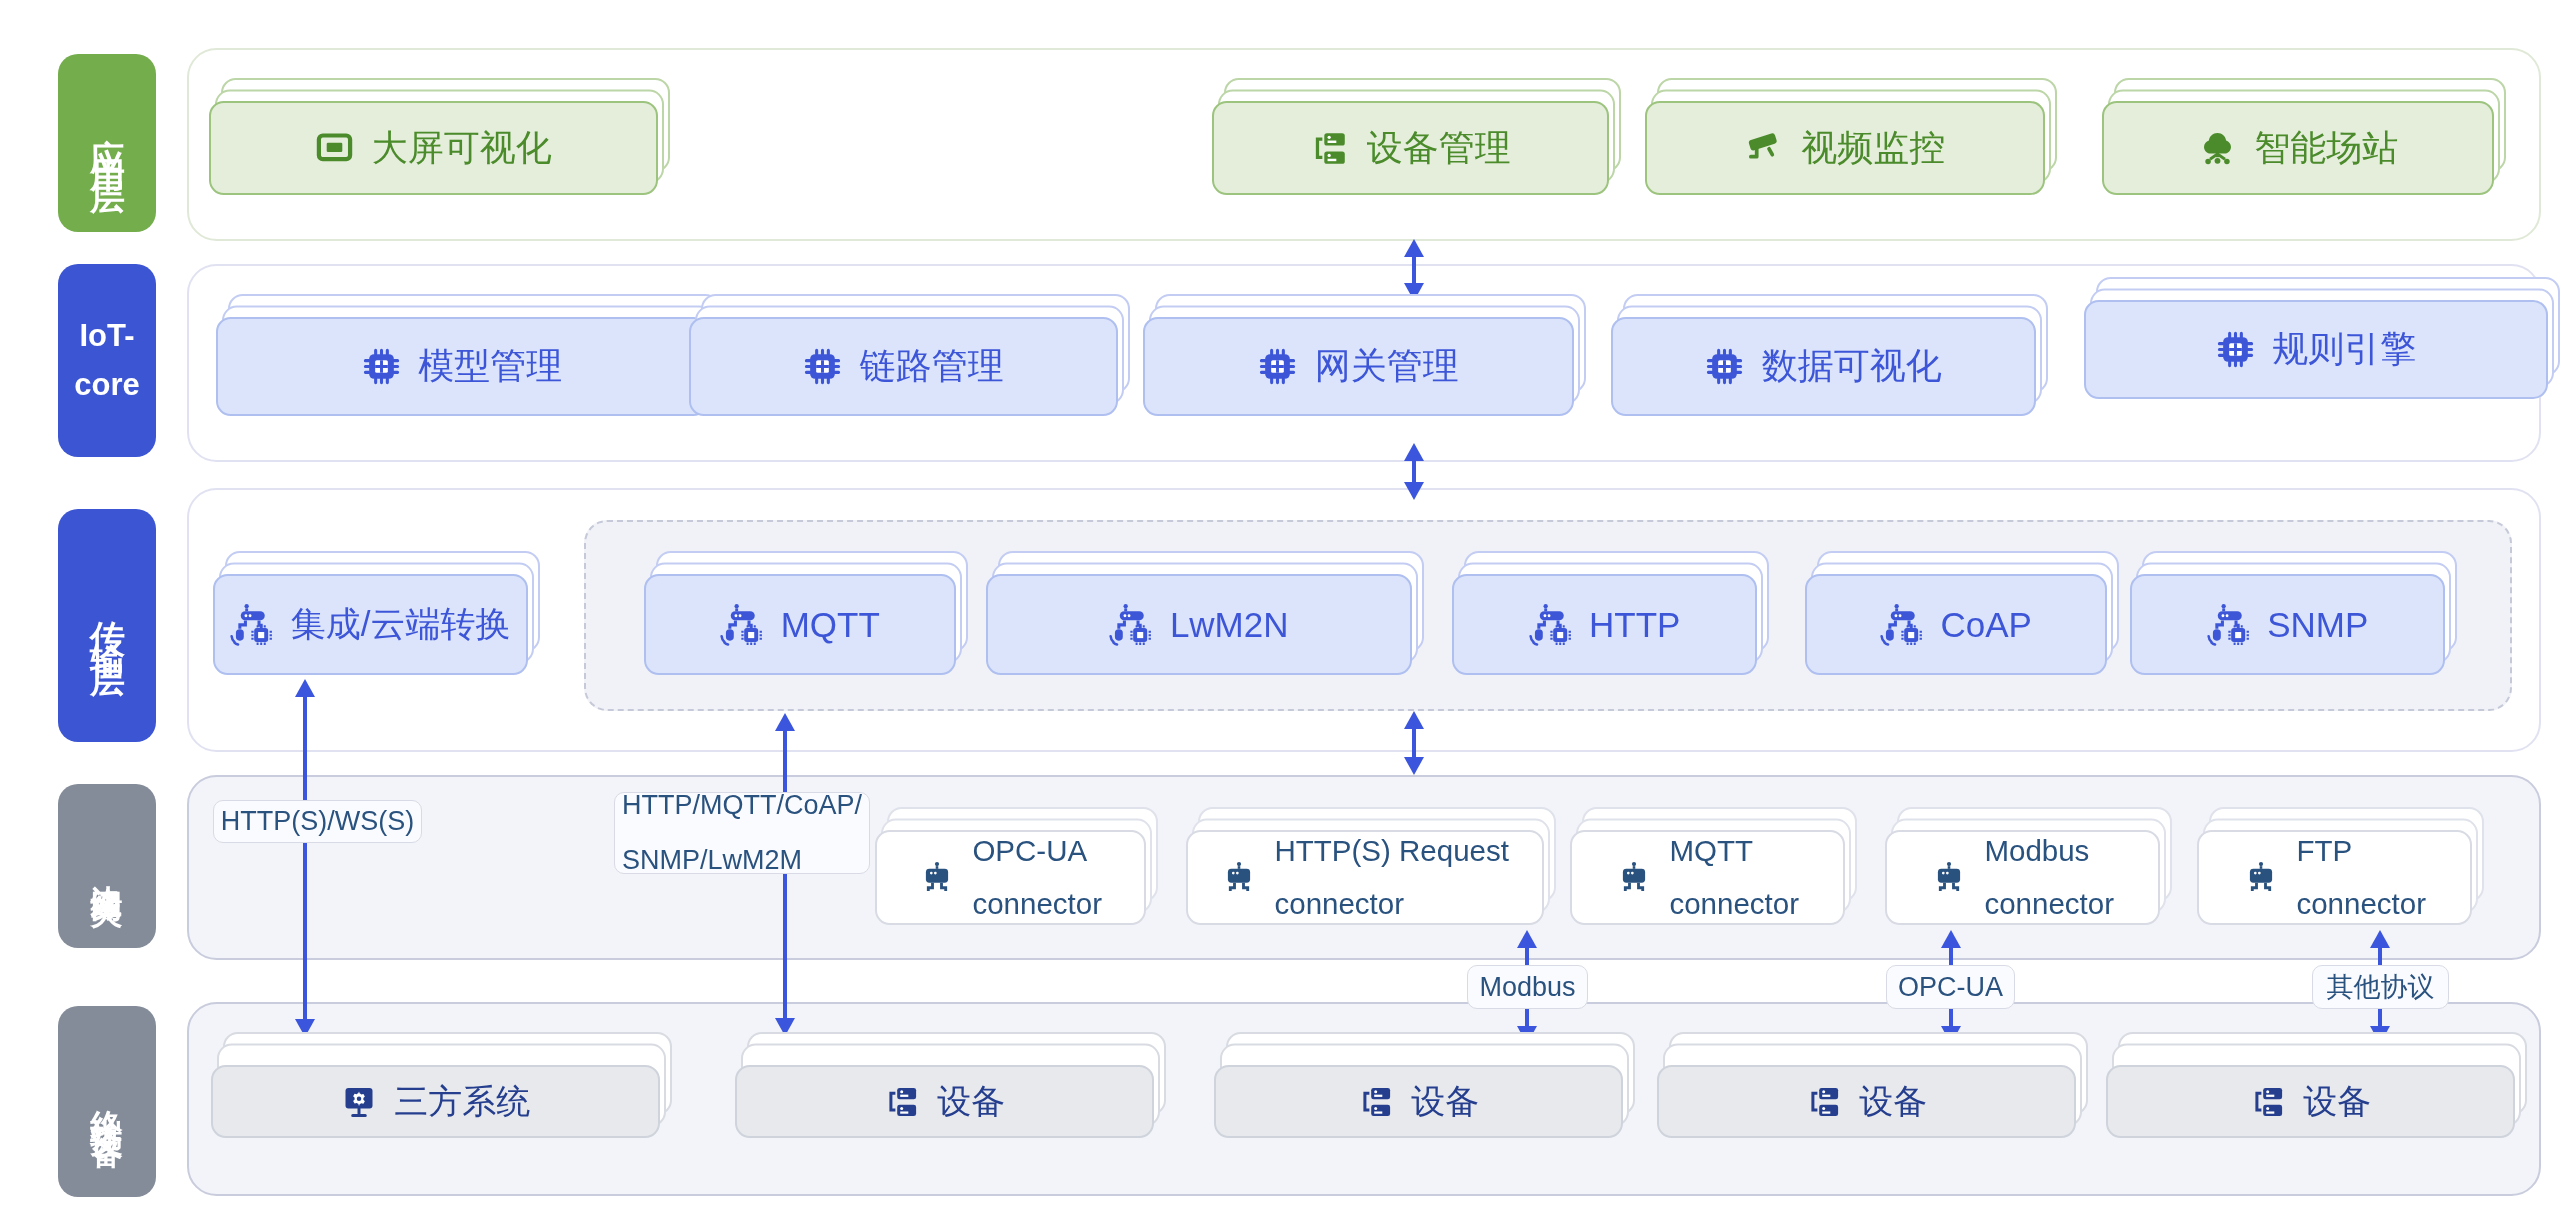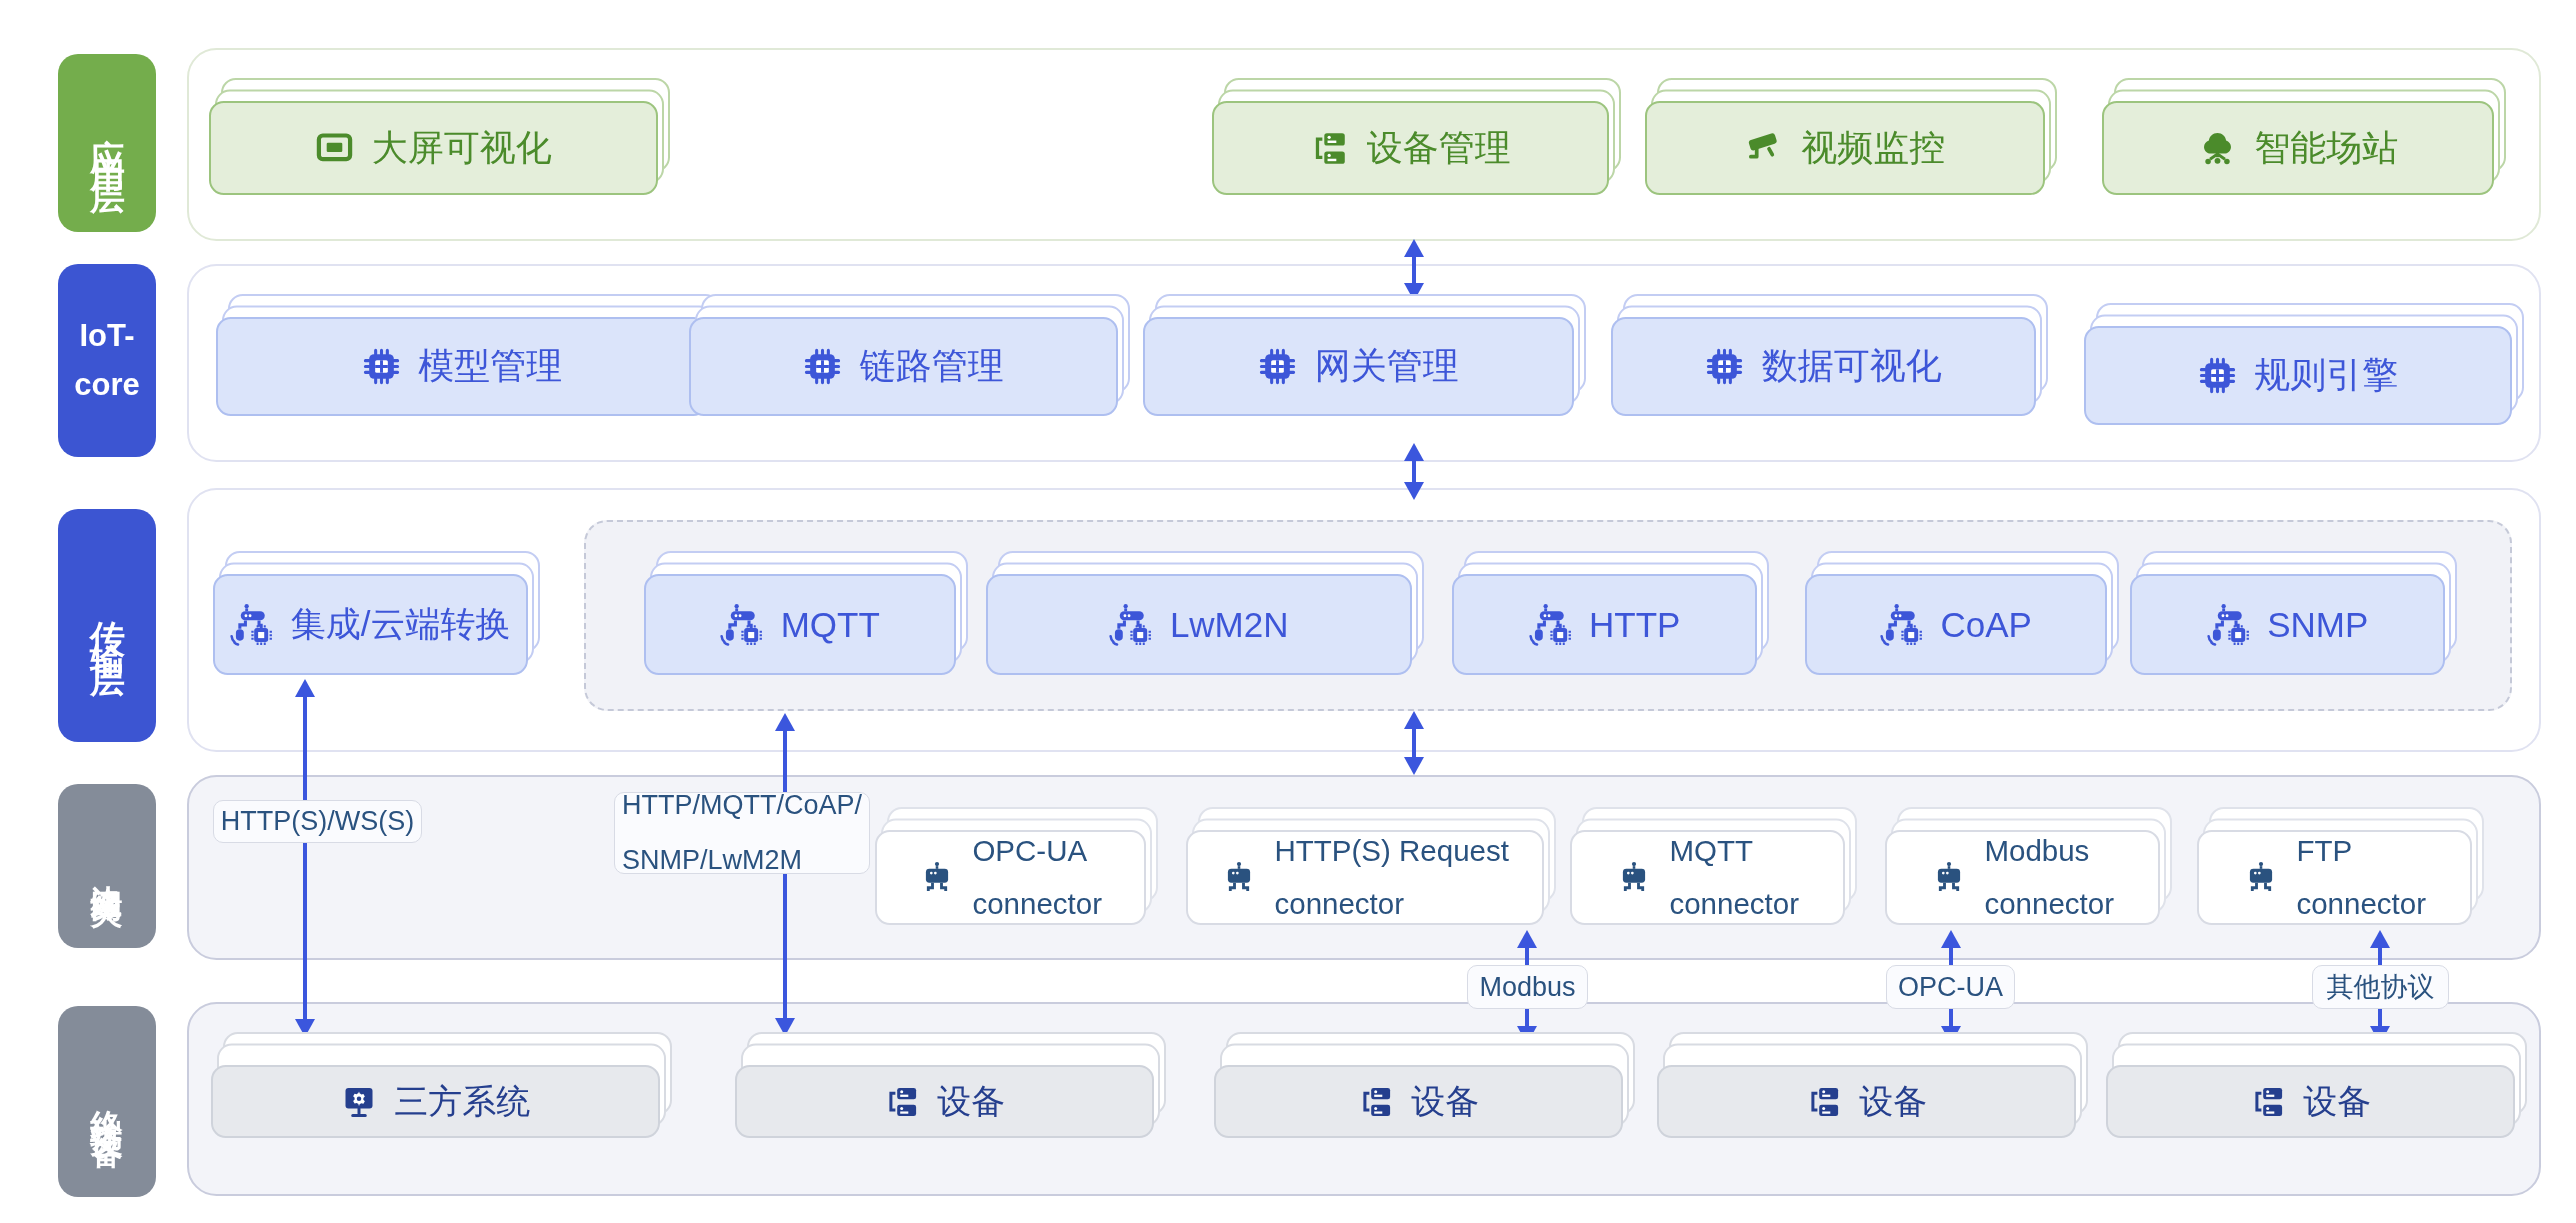--- a/index.html
+++ b/index.html
@@ -245,21 +245,21 @@
               <path d="M8.4 4.4V2.1M12 4.4V2.1M15.6 4.4V2.1M8.4 21.9v-2.3M12 21.9v-2.3M15.6 21.9v-2.3M4.4 8.4H2.1M4.4 12H2.1M4.4 15.6H2.1M21.9 8.4h-2.3M21.9 12h-2.3M21.9 15.6h-2.3"></path>
             </g>
             <rect x="4.4" y="4.4" width="15.2" height="15.2" rx="3" fill="currentColor"></rect>
             <rect x="8.1" y="8.1" width="7.8" height="7.8" rx="1" fill="#fff"></rect>
             <path d="M12 8.1v7.8M8.1 12h7.8" stroke="currentColor" stroke-width="1.8"></path>
           </svg>
         </span>
         <span class="lbl">数据可视化</span>
       </div>
   </div>
-  <div class="stack b" style="left:2084px;top:326px;width:428px;height:99px">
+  <div class="stack b" style="left:2084px;top:300px;width:464px;height:99px">
     <i class="back b2"></i>
       <i class="back b1"></i>
     <div class="front">
         <span class="ic">
           <svg viewBox="0 0 24 24">
             <g stroke="currentColor" stroke-width="1.9" stroke-linecap="round">
               <path d="M8.4 4.4V2.1M12 4.4V2.1M15.6 4.4V2.1M8.4 21.9v-2.3M12 21.9v-2.3M15.6 21.9v-2.3M4.4 8.4H2.1M4.4 12H2.1M4.4 15.6H2.1M21.9 8.4h-2.3M21.9 12h-2.3M21.9 15.6h-2.3"></path>
             </g>
             <rect x="4.4" y="4.4" width="15.2" height="15.2" rx="3" fill="currentColor"></rect>
             <rect x="8.1" y="8.1" width="7.8" height="7.8" rx="1" fill="#fff"></rect>

